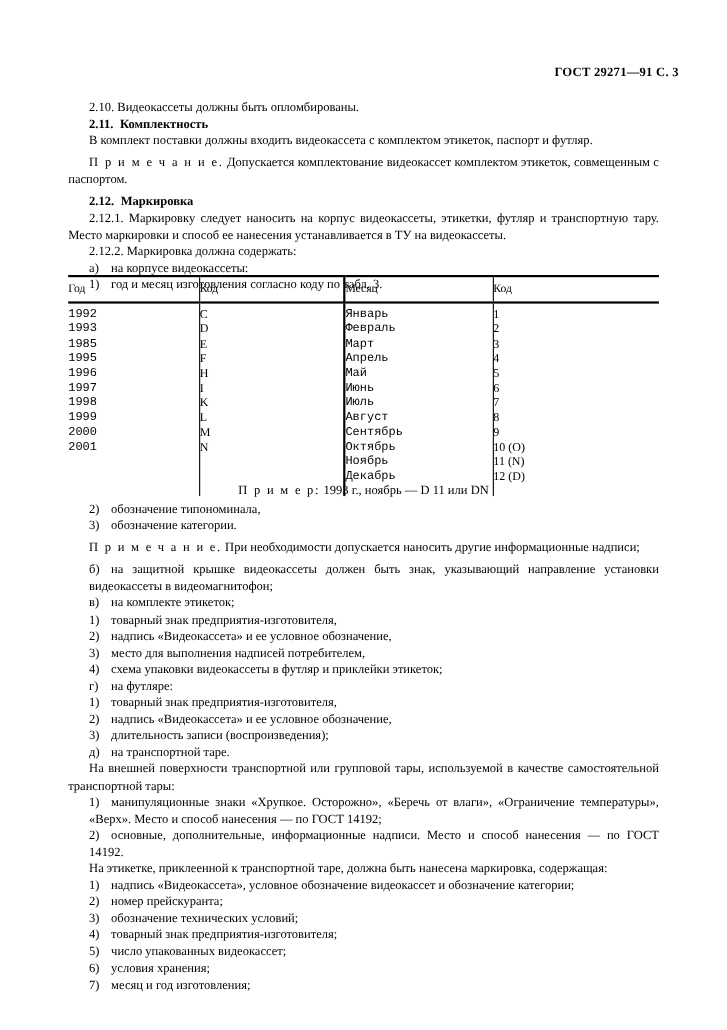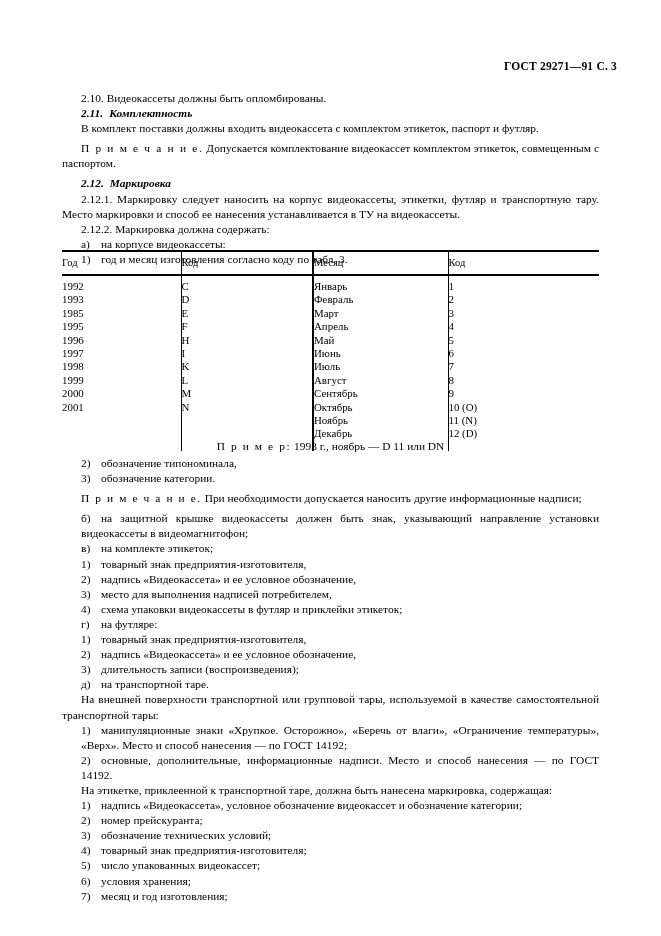--- a/index.html
+++ b/index.html
@@ -44,21 +44,20 @@
     font-size: 11.4px;
     line-height: 15.1px;
     text-align: justify;
     text-justify: inter-word;
   }
   .indent {
     text-indent: 19px;
   }
   .bold {
     font-weight: bold;
-    font-style: italic;
   }
   .sp {
     letter-spacing: 1.6px;
     text-align: right;
   }
   .numgap {
     display: inline-block;
     width: 6px;
   }
   .listline {
@@ -103,21 +102,21 @@
     line-height: 22px;
     border-top: 2.2px solid #000;
     border-bottom: 2.2px solid #000;
   }
   table.gost thead th.v-thin { border-right: 0.9px solid #000; }
   table.gost thead th.v-thick { border-right: 2.4px solid #000; }
   table.gost tbody td {
     line-height: 13.4px;
     font-size: 10.9px;
   }
-  table.gost tbody td.v-thin { border-right: 0.9px solid #000; }
+  table.gost tbody td.v-thin { border-right: 0.9px solid #000; font-family: Liberation Mono, monospace; }
   table.gost tbody td.v-thick { border-right: 2.4px solid #000; }
   table.gost tbody td.pad-top { padding-top: 4px; padding-bottom: 10px; }
   .col-year  { width: 119px; }
   .col-code1 { width: 132px; }
   .col-month { width: 135px; }
   .col-code2 { width: 151px; }
   .cell-line { display: block; }
   
   .example {
     position: absolute;

